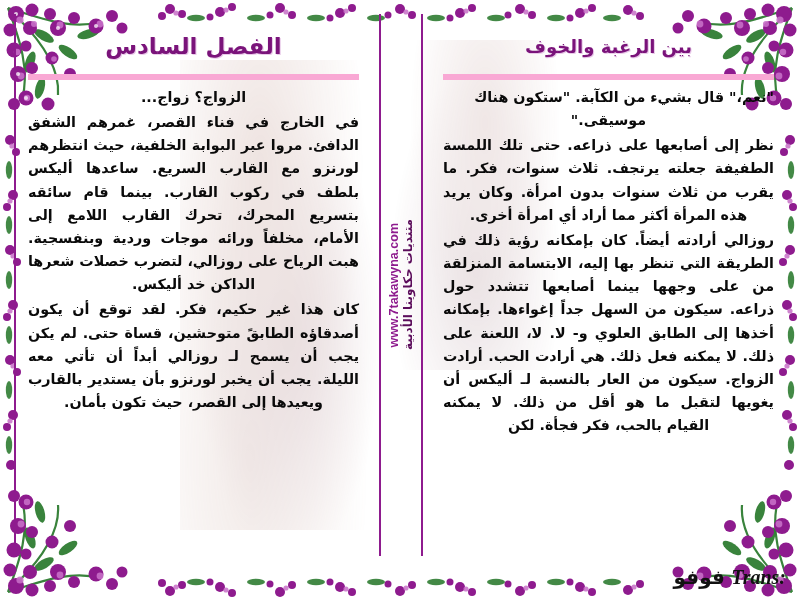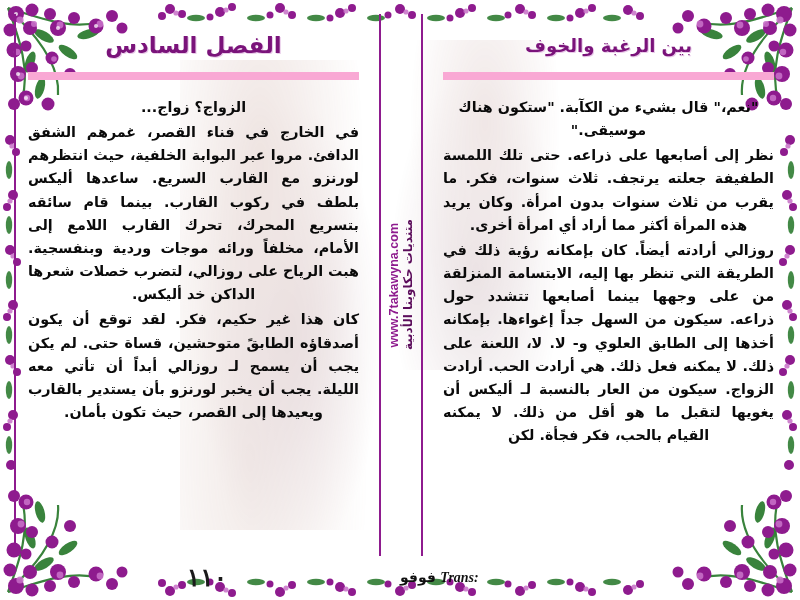--- a/index.html
+++ b/index.html
@@ -93,22 +93,22 @@
     font-weight: bold;
     color: #8e1b8e;
     direction: ltr;
     white-space: nowrap;
   }
 
   
   .heading-wrap {
     position: relative;
     height: 62px;
-    border-bottom: 8px solid #f9a8d4;
-    margin-bottom: 16px;
+    border-bottom: 6px solid #f9a8d4;
+    margin-bottom: 6px;
     display: flex;
     align-items: center;
   }
   .title-main {
     font-size: 18px;
     font-weight: bold;
     color: #7a137a;
     width: 100%;
     text-align: center;
     text-shadow: 1px 1px 0 #e9c9e9;
@@ -125,42 +125,42 @@
   
   .body-text {
     font-size: 14.3px;
     line-height: 1.62;
     color: #0a0a0a;
     font-weight: bold;
     text-align: justify;
     text-align-last: center;
   }
   .body-text p { margin: 0 0 2px 0; }
-  .p-center { text-align: center; }
+  .p-center { text-align: right; }
 
   
   .footer {
     position: absolute;
     left: 14px; right: 14px; bottom: 6px;
     height: 34px;
     display: flex;
     align-items: center;
   }
   .footer-left, .footer-right { flex: 1 1 0; }
   .page-number {
     font-family: "Liberation Serif", serif;
     font-size: 25px;
     font-weight: bold;
     color: #1a1a1a;
     text-align: center;
   }
   .translator {
-    font-size: 14px;
+    font-size: 20px;
     color: #111;
-    text-align: left;
+    text-align: right;
     direction: rtl;
   }
   .translator .lbl {
     font-family: "Liberation Serif", serif;
     font-style: italic;
     font-weight: bold;
     direction: ltr;
     display: inline-block;
   }
   .translator .nm { font-weight: bold; }
@@ -588,18 +588,15 @@
     </div>
   </div>
 
   <div class="footer">
     <div class="footer-right">
       <div class="translator">
         <span class="lbl">Trans:</span>
         <span class="nm">فوفو</span>
       </div>
     </div>
-    <div class="footer-left">
-      <div class="page-number">١١٠</div>
-    </div>
   </div>
 
 </div>
 
 </body></html>

